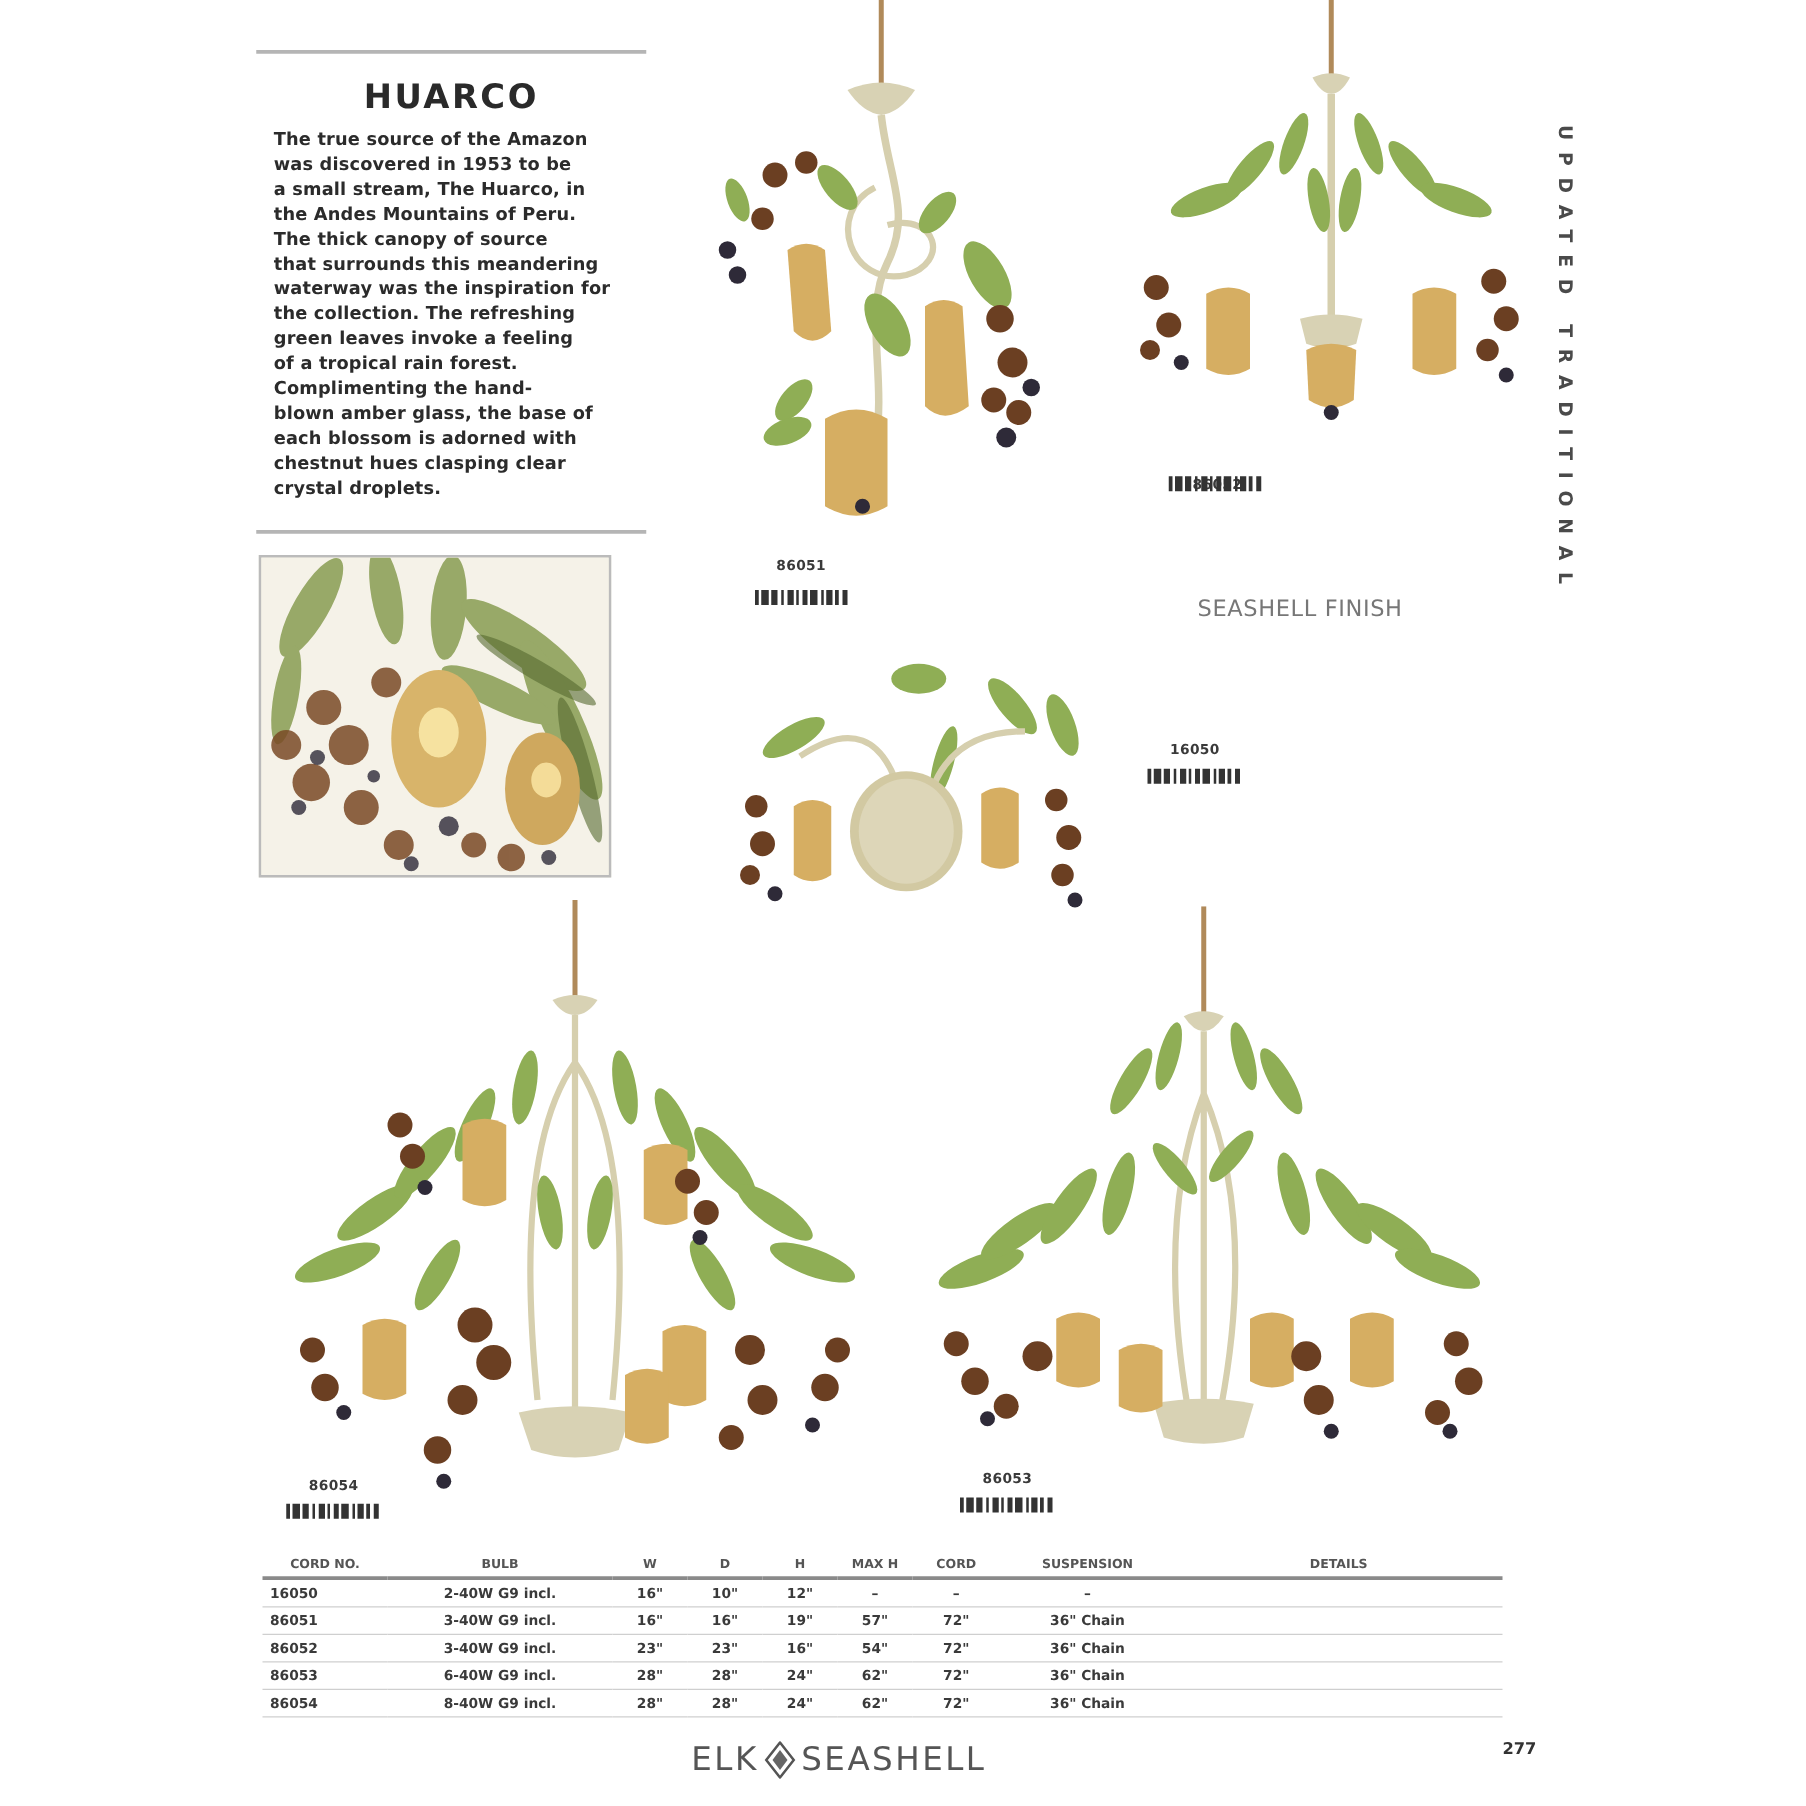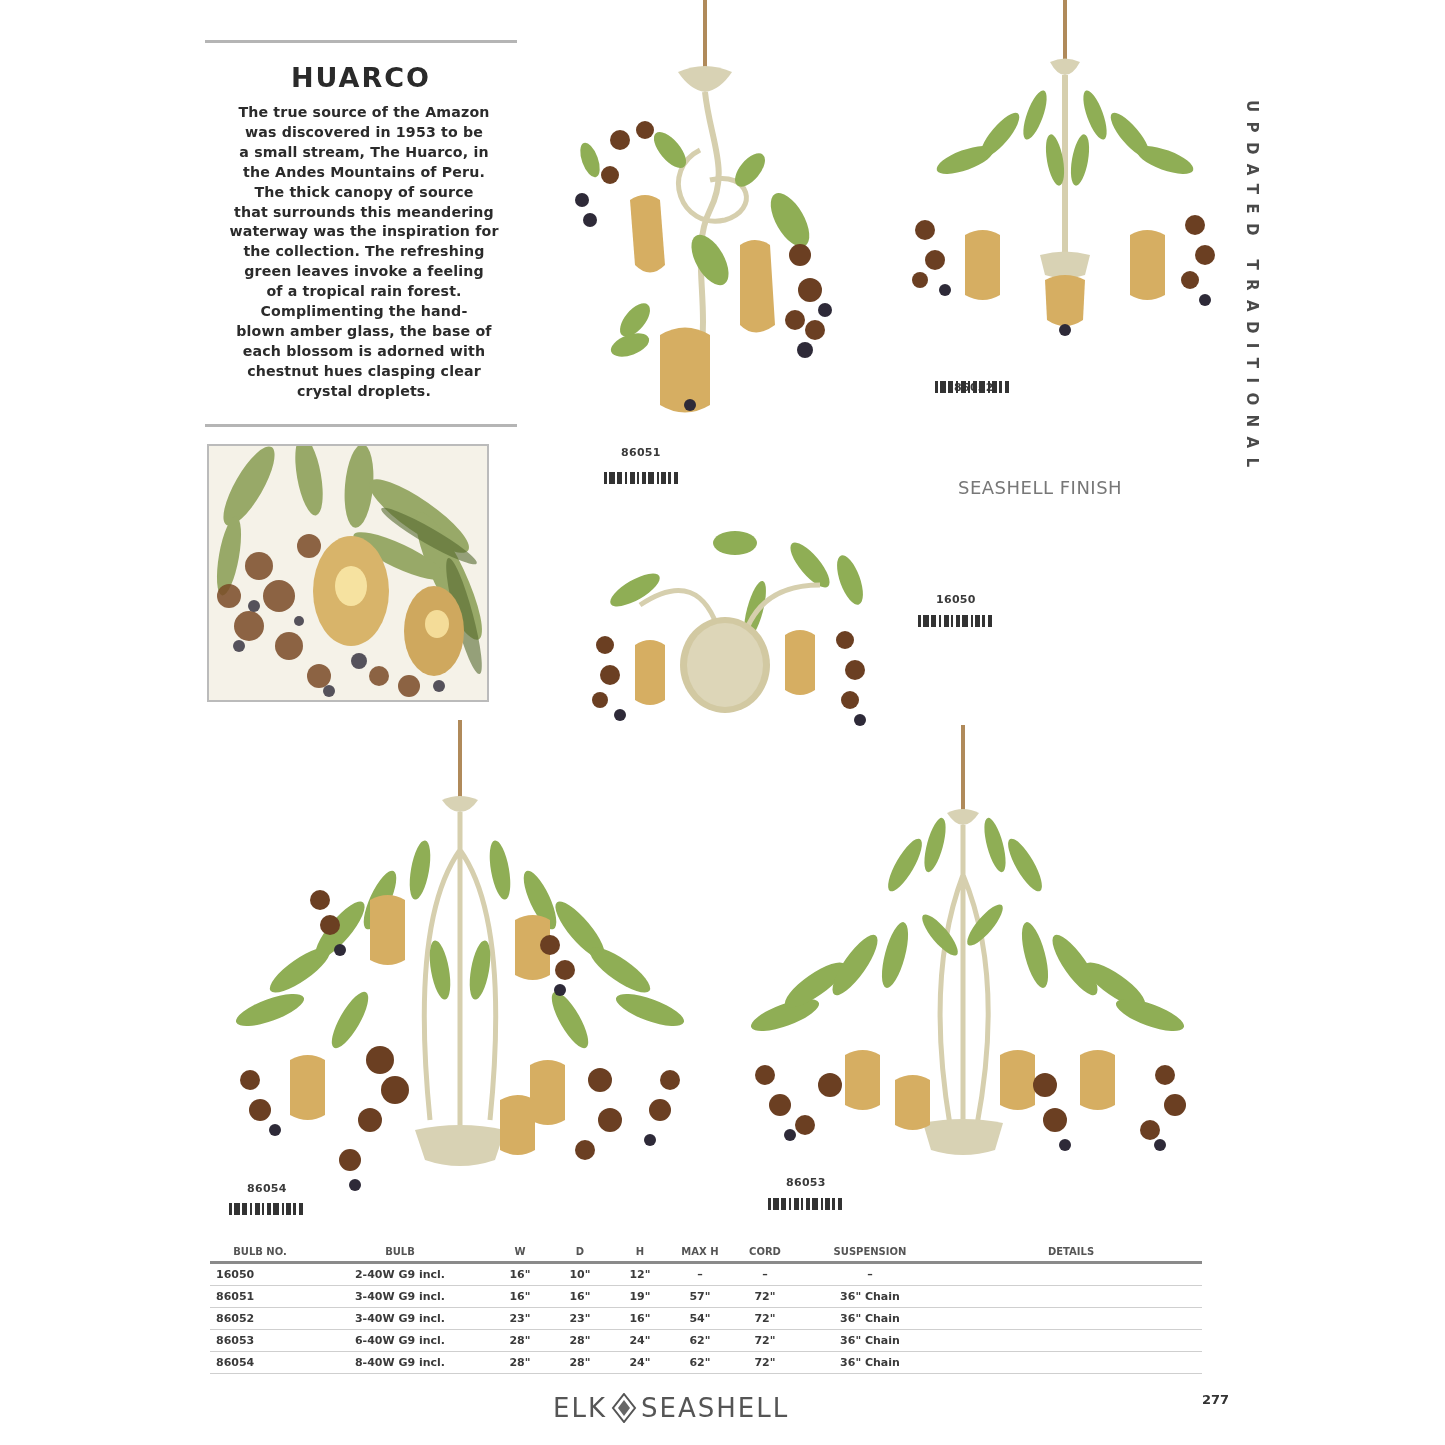--- a/index.html
+++ b/index.html
@@ -1,20 +1,20 @@
 <!DOCTYPE html>
 <html><head>
 <meta charset="utf-8">
 <style>
   html,body{margin:0;padding:0;background:#ffffff;}
   body{width:1445px;height:1445px;position:relative;overflow:hidden;font-family:"DejaVu Sans",sans-serif;color:#222;}
   .rule{position:absolute;height:3px;background:#b5b5b5;}
   .title{position:absolute;left:205px;top:62px;width:312px;text-align:center;font-size:27px;font-weight:bold;letter-spacing:2px;color:#2a2a2a;}
   .desc{position:absolute;left:219px;top:103px;width:290px;font-size:14.2px;line-height:19.9px;color:#2b2b2b;font-weight:bold;letter-spacing:0.15px;}
-  .desc span{display:block;white-space:nowrap;text-align:center;}
+  .desc span{display:block;white-space:nowrap;}
   .vert{position:absolute;left:1237px;top:100px;width:24px;height:400px;font-size:15px;color:#4a4a4a;letter-spacing:9.4px;writing-mode:vertical-rl;text-orientation:sideways;font-weight:bold;}
   .finish{position:absolute;left:958px;top:477px;font-size:18px;color:#777;letter-spacing:0.5px;}
   .code{position:absolute;font-size:11px;color:#3a3a3a;font-weight:bold;letter-spacing:0.3px;}
   .barcode{position:absolute;height:12px;display:flex;gap:0;}
   .barcode i{display:block;height:12px;background:#333;}
   .photo{position:absolute;border:2px solid #bbb;background:#f4f1e6;overflow:hidden;}
   .fixture{position:absolute;}
   table.spec{position:absolute;left:210px;top:1243px;width:992px;border-collapse:collapse;font-size:11px;color:#3a3a3a;}
   table.spec th{font-weight:bold;font-size:10px;color:#555;padding:0 0 2px 0;border-bottom:3px solid #8a8a8a;text-align:center;height:16px;}
   table.spec td{padding:0;height:21px;border-bottom:1px solid #cfcfcf;text-align:center;font-weight:bold;}
@@ -385,21 +385,21 @@
       <col style="width:60px">
       <col style="width:60px">
       <col style="width:60px">
       <col style="width:60px">
       <col style="width:70px">
       <col style="width:140px">
       <col style="width:262px">
   </colgroup>
   <thead>
     <tr>
-      <th>BULB NO.</th>
+      <th>CORD NO.</th>
       <th>BULB</th>
       <th>W</th>
       <th>D</th>
       <th>H</th>
       <th>MAX H</th>
       <th>CORD</th>
       <th>SUSPENSION</th>
       <th>DETAILS</th>
     </tr>
   </thead>

